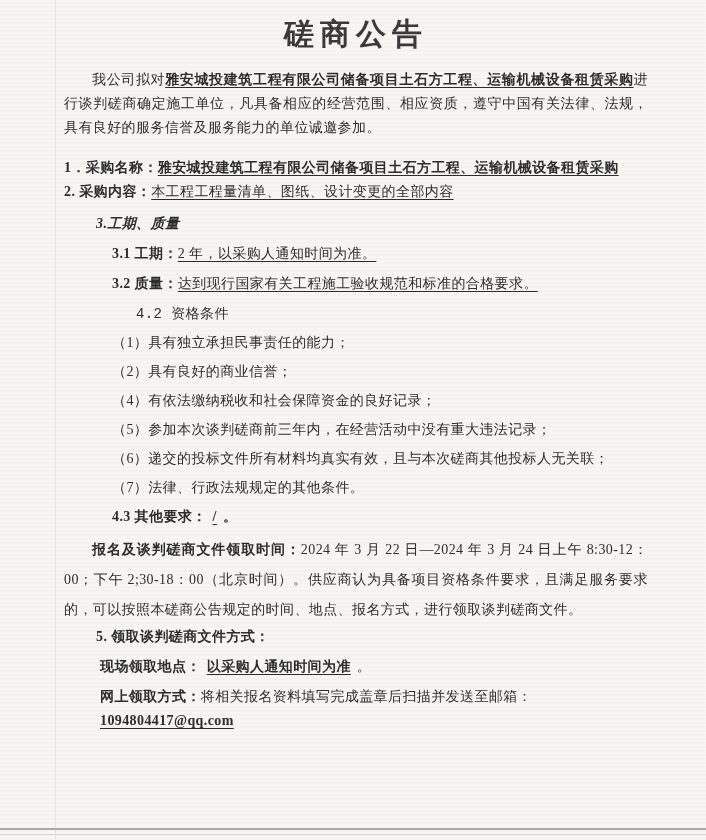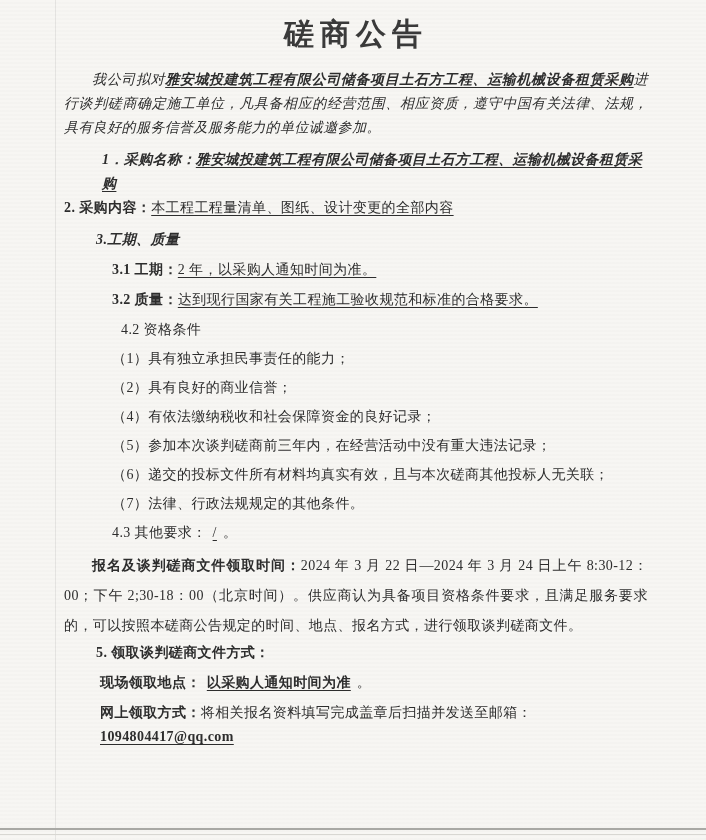--- a/index.html
+++ b/index.html
@@ -27,30 +27,30 @@
     position:absolute;left:0;right:0;top:834px;height:1px;
     background:#d8d7d2;
   }
   h1.title{
     margin:0 0 14px 0;
     height:40px;line-height:40px;
     font-size:30px;letter-spacing:6px;
     font-weight:bold;text-align:center;color:#3a3a3a;
   }
   p{margin:0;font-size:14px;letter-spacing:0.4px;line-height:24px;}
-  .intro{text-indent:2em;text-align:justify;line-height:24px;margin-bottom:8px;font-style:italic;}
-  .it1{margin-left:38px;font-style:italic;}
+  .intro{text-indent:2em;text-align:justify;line-height:24px;margin-bottom:16px;}
+  .it1{}
   .it2{margin-bottom:8px;}
   .h3{margin-left:32px;margin-bottom:6px;font-style:italic;}
   .sub{margin-left:48px;margin-bottom:6px;}
   .h4{margin-left:36px;margin-bottom:2px;}
   .p41{text-indent:48px;text-align:justify;line-height:26px;margin-bottom:6px;}
-  .h42{margin-left:57px;margin-bottom:5px;}
+  .h42{margin-left:72px;margin-bottom:5px;font-family:Liberation Mono, monospace;}
   .cond{margin-left:48px;margin-bottom:5px;}
-  .p43{margin-left:48px;margin-bottom:6px;}
+  .p43{margin-left:48px;margin-bottom:6px;font-weight:bold;}
   .ptime{text-indent:2em;text-align:justify;line-height:30px;}
   .h5{margin-left:32px;margin-bottom:6px;}
   .onsite{margin-left:36px;margin-bottom:6px;}
   .online{margin-left:36px;margin-bottom:6px;}
   .b{font-weight:bold;}
   .u{text-decoration:underline;text-underline-offset:3px;text-decoration-thickness:1px;}
   .pad{padding:0 6px;}
   .padr{padding-right:10px;}
 </style>
 </head>

